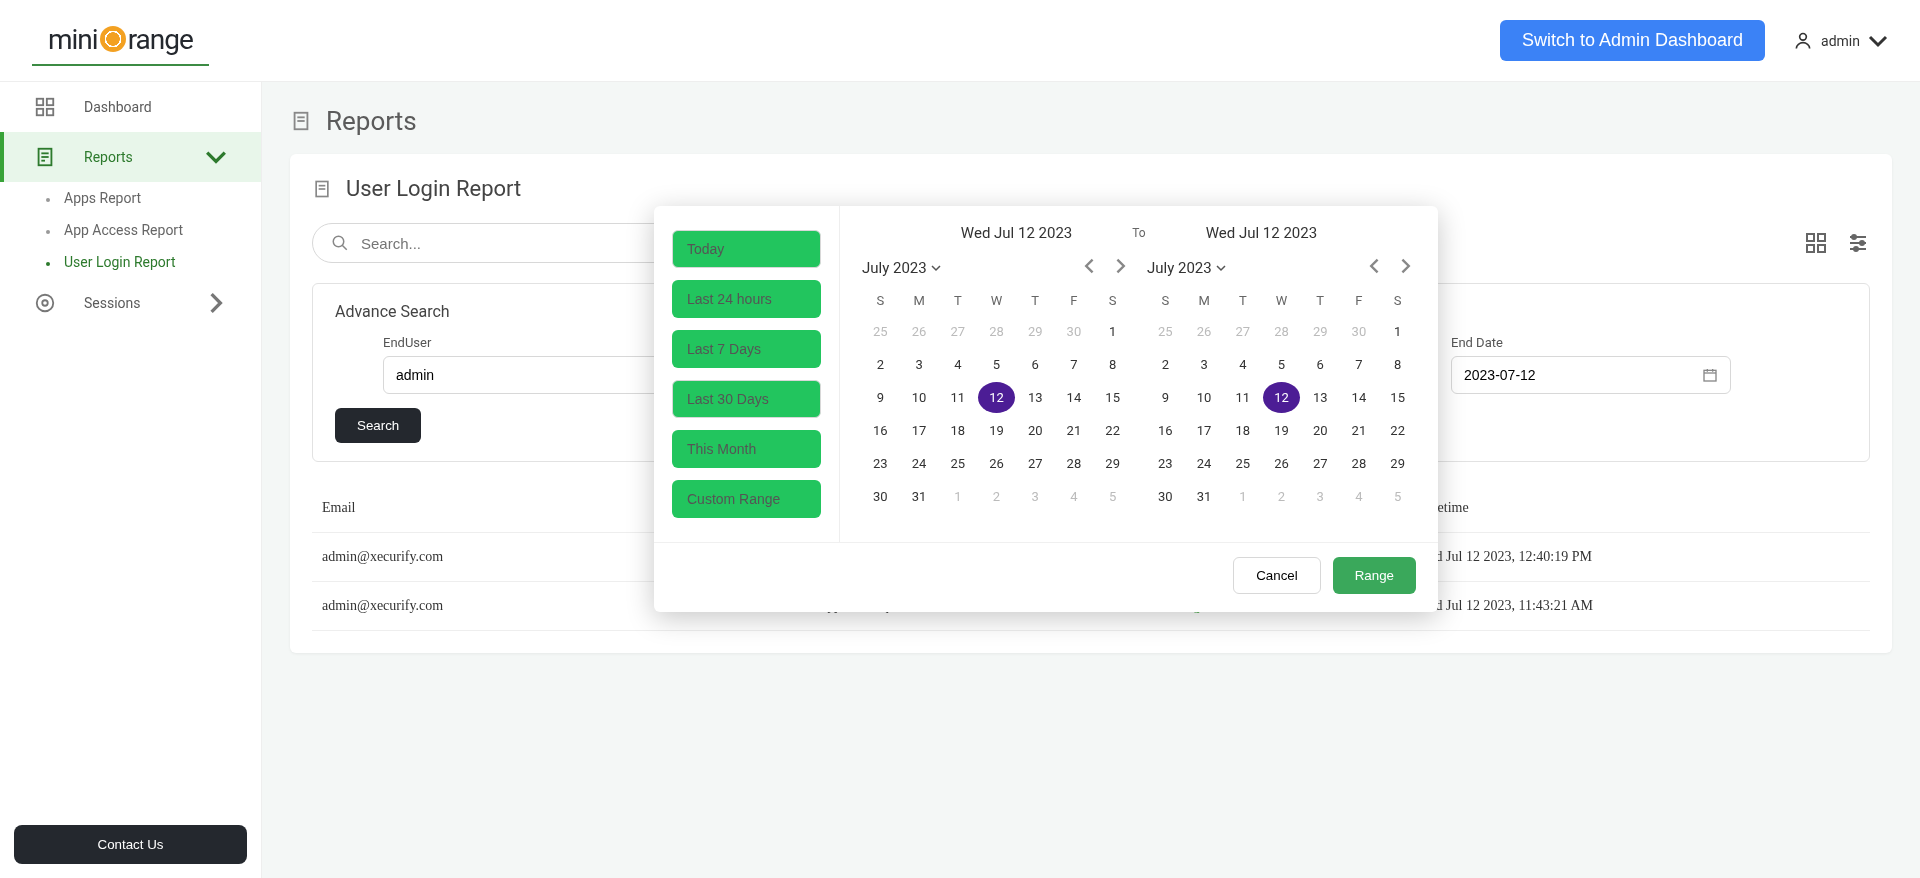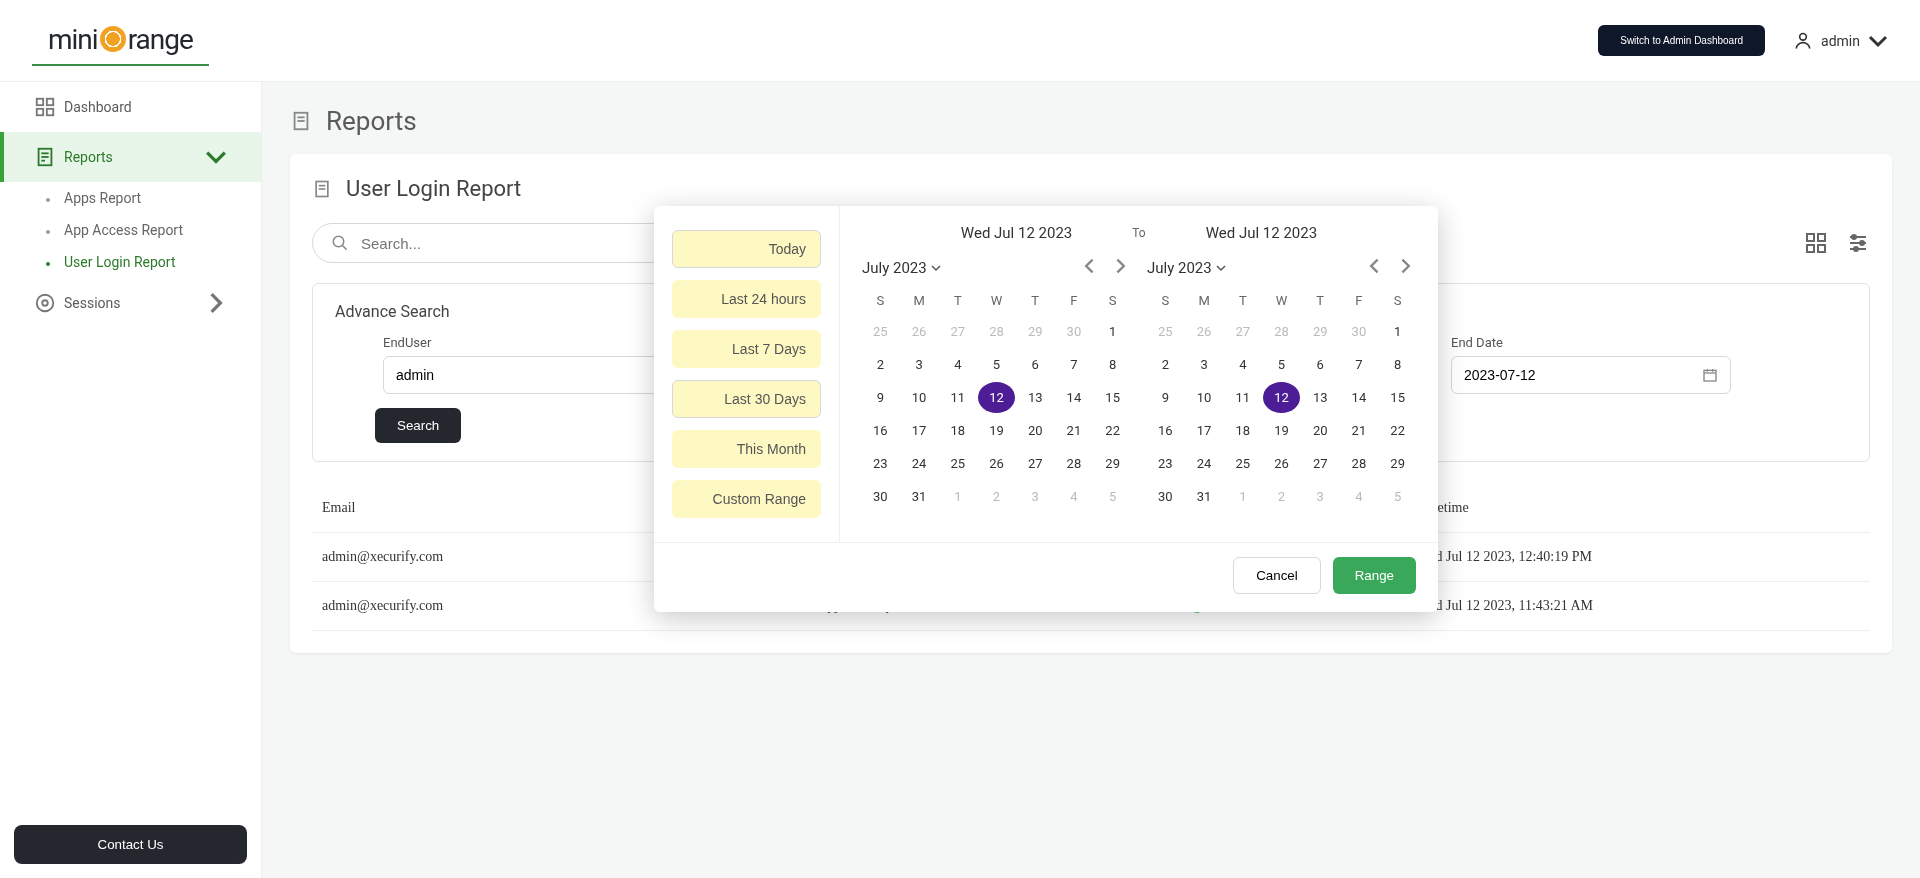--- a/index.html
+++ b/index.html
@@ -32,45 +32,45 @@
     display: inline-block;
     width: 26px;
     height: 26px;
     background: radial-gradient(circle, #f3a122 35%, #f3a122 36%, #fff 37%, #fff 45%, #f3a122 46%);
     border-radius: 50%;
     position: relative;
     top: 3px;
   }
   .topbar-right { display: flex; align-items: center; gap: 28px; }
   .switch-btn {
-    background: #0f172a;
+    background: #3b82f6;
     color: #fff;
     border: none;
     border-radius: 6px;
     padding: 10px 22px;
-    font-size: 10px;
+    font-size: 18px;
     cursor: pointer;
   }
   .user-chip { display: flex; align-items: center; gap: 8px; cursor: pointer; }
   .user-chip svg { width: 20px; height: 20px; }
 
   .shell { display: flex; height: calc(100% - 82px); }
 
   .sidebar {
     width: 262px;
     background: #fff;
     border-right: 1px solid #eee;
     display: flex;
     flex-direction: column;
     position: relative;
   }
   .side-item {
     display: flex;
     align-items: center;
-    gap: 8px;
+    gap: 28px;
     padding: 14px 34px;
     cursor: pointer;
     color: #5b5b5b;
   }
   .side-item svg { width: 22px; height: 22px; }
   .side-item.active {
     background: #e8f6ea;
     border-left: 4px solid #38a338;
     color: #2d7a2d;
     padding-left: 30px;
@@ -184,21 +184,20 @@
   }
   .field-input input { border: none; outline: none; flex: 1; font-size: 14px; }
   .search-btn {
     background: #24282e;
     color: #fff;
     border: none;
     border-radius: 6px;
     padding: 10px 22px;
     margin-top: 14px;
     cursor: pointer;
-    margin-left: 40px;
   }
 
   table.data { width: 100%; border-collapse: collapse; }
   table.data th, table.data td {
     text-align: left;
     padding: 16px 10px;
     border-bottom: 1px solid #eee;
     font-size: 14px;
     font-family: Liberation Serif, serif;
   }
@@ -224,22 +223,22 @@
     border-right: 1px solid #eee;
     padding: 24px 18px;
     display: flex;
     flex-direction: column;
     gap: 12px;
   }
   .preset {
     border: 1px solid transparent;
     border-radius: 6px;
     padding: 10px 14px;
-    text-align: right;
-    background: #fef9c3;
+    text-align: left;
+    background: #22c55e;
     cursor: pointer;
     color: #555;
     font-size: 14px;
   }
   .preset.active { border-color: #d8d8d8; }
 
   .calendars {
     flex: 1;
     padding: 18px 22px 10px;
   }

